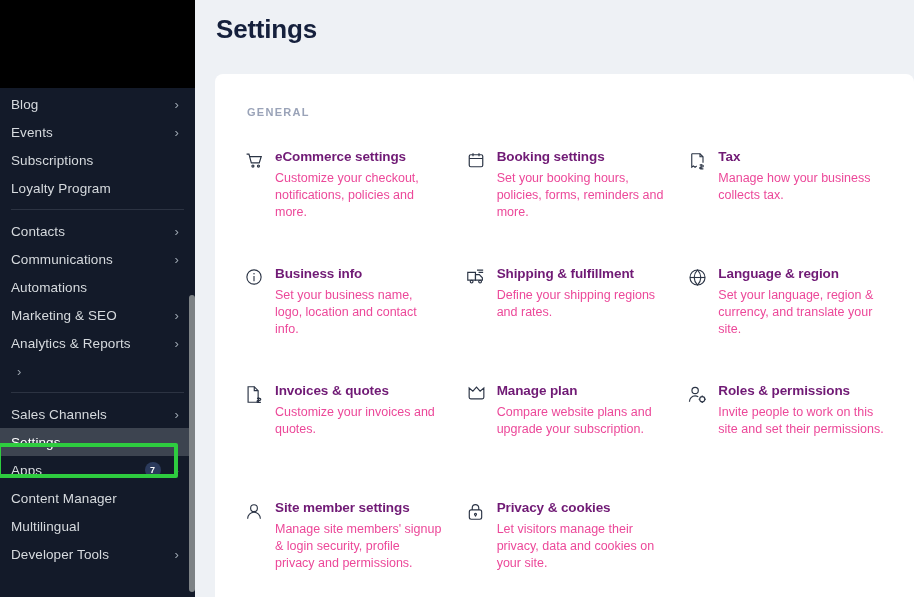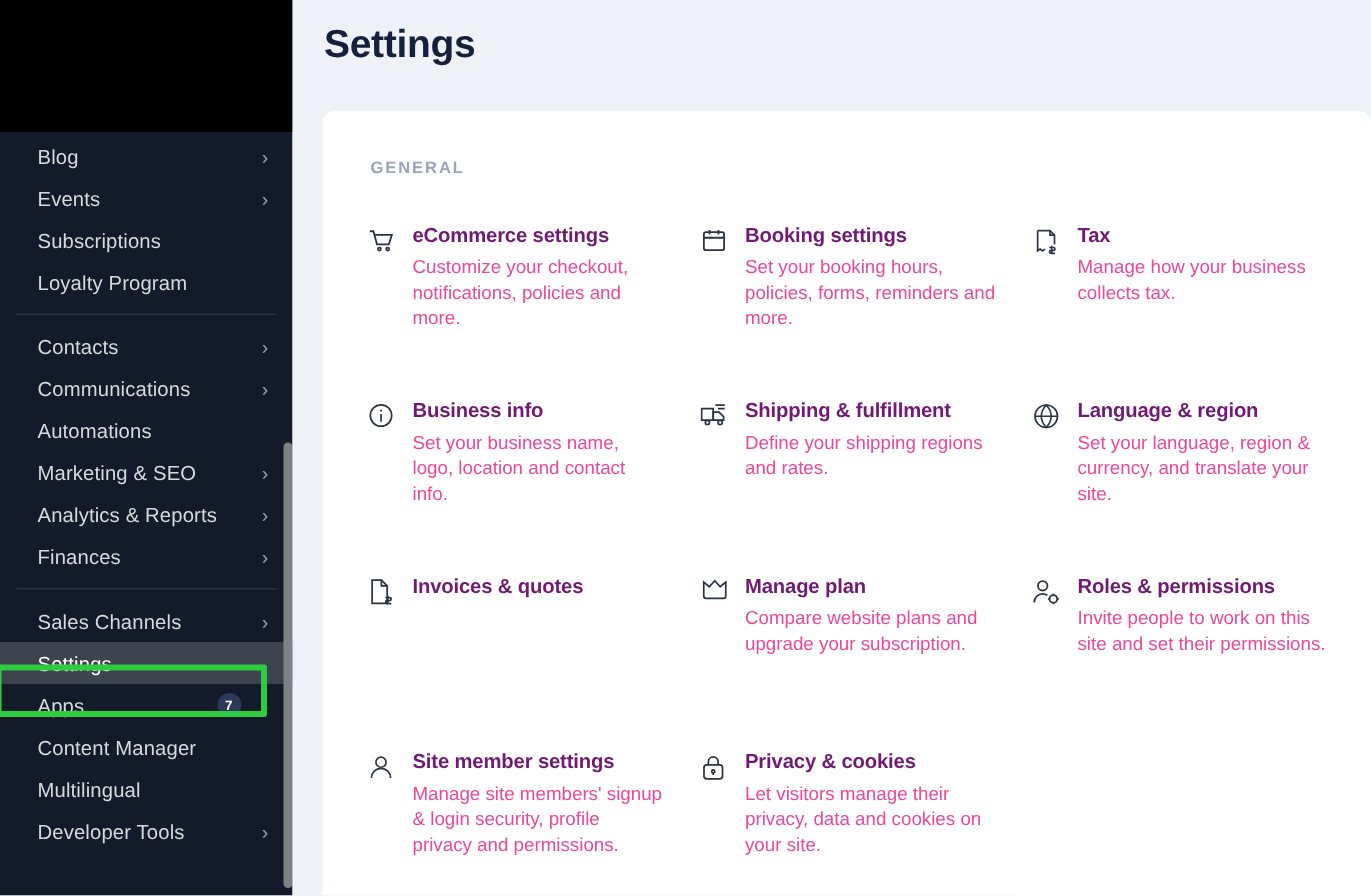--- a/index.html
+++ b/index.html
@@ -34,21 +34,21 @@
     position: relative;
     display: flex; align-items: center;
     height: 28px;
     padding: 0 16px 0 11px;
     color: #d6dade;
     font-size: 13.5px;
     letter-spacing: 0.1px;
     white-space: nowrap;
     cursor: pointer;
   }
-  .nav-item .lbl { flex: 1 1 auto; margin-left: 14px; }
+  .nav-item .lbl { flex: 1 1 auto; }
   .nav-item .chev {
     flex: 0 0 auto;
     color: #9aa3ad;
     font-size: 13px;
     line-height: 1;
     margin-left: 6px;
   }
   .nav-item.clipped { color: #2a3342; height: 16px; overflow: hidden; }
   .nav-item.selected {
     background: #3d4450;
@@ -202,21 +202,20 @@
         </div>
         <div class="nav-item">
           <span class="lbl">Marketing &amp; SEO</span>
           <span class="chev">›</span>
         </div>
         <div class="nav-item">
           <span class="lbl">Analytics &amp; Reports</span>
           <span class="chev">›</span>
         </div>
         <div class="nav-item">
-          <span class="lbl">Finances</span>
           <span class="chev">›</span>
         </div>
         <div class="nav-sep"></div>
         <div class="nav-item">
           <span class="lbl">Sales Channels</span>
           <span class="chev">›</span>
         </div>
         <div class="nav-item selected">
           <span class="lbl">Settings</span>
           <span class="chev"></span>
@@ -334,20 +333,21 @@
           <div class="tile">
             <div class="ico">
               <svg width="17" height="19" viewBox="0 0 22 24" fill="none" stroke="currentColor" stroke-width="1.5">
                 <path d="M4 2h8l5 5v15H4z"></path>
                 <path d="M12 2v5h5"></path>
                 <path d="M17.5 15.5v7M15.5 17h3.6a1.3 1.3 0 0 1 0 2.6h-2.2a1.3 1.3 0 0 0 0 2.6h3.6"></path>
               </svg>
             </div>
             <div class="txt">
               <div class="ttl">Invoices &amp; quotes</div>
+              <div class="dsc">Customize your invoices and quotes.</div>
             </div>
           </div>
           <div class="tile">
             <div class="ico">
               <svg width="19" height="17" viewBox="0 0 24 22" fill="none" stroke="currentColor" stroke-width="1.5">
                 <path d="M2.5 4v12a2 2 0 0 0 2 2h15a2 2 0 0 0 2-2V4l-4.8 4L12 2.8 7.3 8z"></path>
               </svg>
             </div>
             <div class="txt">
               <div class="ttl">Manage plan</div>

